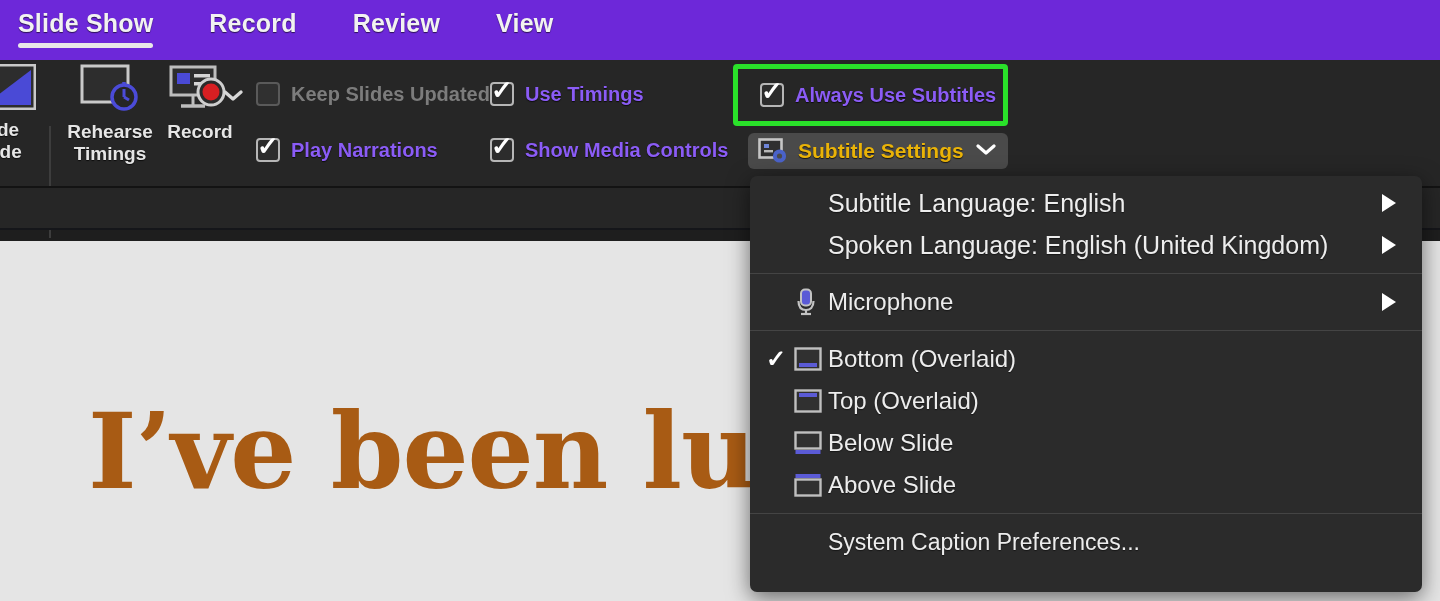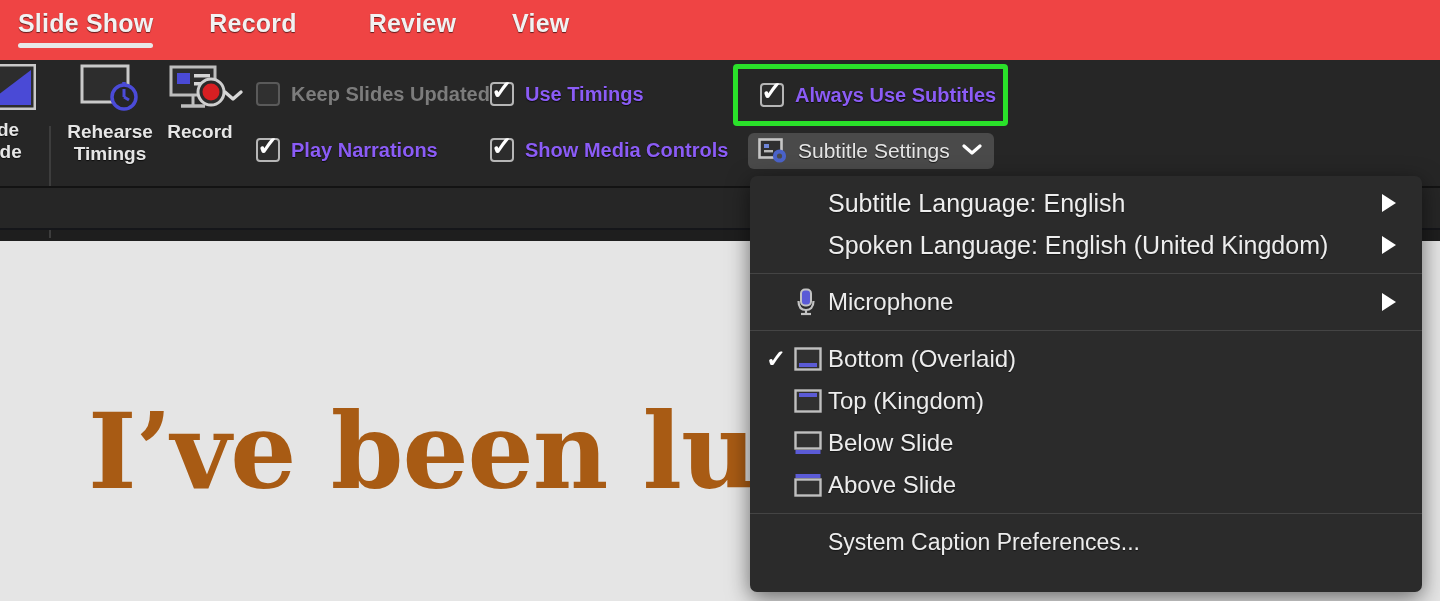--- a/index.html
+++ b/index.html
@@ -8,21 +8,21 @@
     overflow: hidden;
     background: #1e1e1e;
     font-family: "Liberation Sans", sans-serif;
     -webkit-font-smoothing: antialiased;
   }
   #app { position: relative; width: 1440px; height: 601px; }
 
   
   .tabstrip {
     position: absolute; left: 0; top: 0; width: 1440px; height: 60px;
-    background: #ef4444;
+    background: #6d28d9;
     display: flex; align-items: flex-start;
   }
   .tab {
     position: relative;
     color: #f2f2f2;
     font-size: 25px;
     font-weight: bold;
     letter-spacing: 0.2px;
     padding: 9px 0 0 0;
     margin-right: 40px;
@@ -109,21 +109,21 @@
   .subsettings {
     position: absolute;
     display: flex; align-items: center;
     background: #4a4a4a;
     border-radius: 6px;
     padding: 0 12px 0 10px;
     height: 36px;
     cursor: default;
   }
   .subsettings .lbl {
-    color: #e5e5e5; font-size: 21px; font-weight: normal;
+    color: #eab308; font-size: 21px; font-weight: bold;
     margin-left: 10px; white-space: nowrap;
     text-shadow: 0 1px 1px rgba(0,0,0,0.7);
   }
   .subsettings .caret { margin-left: 12px; color: #ffffff; }
 
   
   .slide {
     position: absolute; left: 0; top: 241px; width: 1440px; height: 370px;
     background: #e5e5e5;
     overflow: hidden;
@@ -191,21 +191,21 @@
     <div class="slide-text">I’ve been lu</div>
   </div>
 
   <div class="tabstrip">
     <div class="tab active">
       <span>Slide Show</span>
     </div>
     <div class="tab" style="margin-left:16px;">
       <span>Record</span>
     </div>
-    <div class="tab" style="margin-left:32px;">
+    <div class="tab" style="margin-left:16px;">
       <span>Review</span>
     </div>
     <div class="tab" style="margin-left:16px;">
       <span>View</span>
     </div>
   </div>
 
   <div class="ribbon">
 
     <div class="bigbtn" style="left:-28px; top:4px; width:72px;">
@@ -354,21 +354,21 @@
     </div>
 
     <div class="mi" style="padding-left:16px;">
       <span class="check"></span>
       <span class="micon">
         <svg width="28" height="24" viewBox="0 0 28 24">
           <rect x="1.5" y="1.5" width="25" height="21" fill="#303030" stroke="#bfbfbf" stroke-width="2.4"></rect>
           <rect x="5" y="4" width="18" height="4" fill="#5b5bd6"></rect>
         </svg>
       </span>
-      <span class="mlabel">Top (Kingdom)</span>
+      <span class="mlabel">Top (Overlaid)</span>
     </div>
 
     <div class="mi" style="padding-left:16px;">
       <span class="check"></span>
       <span class="micon">
         <svg width="28" height="24" viewBox="0 0 28 24">
           <rect x="1.5" y="1.5" width="25" height="16" fill="#303030" stroke="#bfbfbf" stroke-width="2.4"></rect>
           <rect x="1.5" y="19" width="25" height="4" fill="#5b5bd6"></rect>
         </svg>
       </span>

